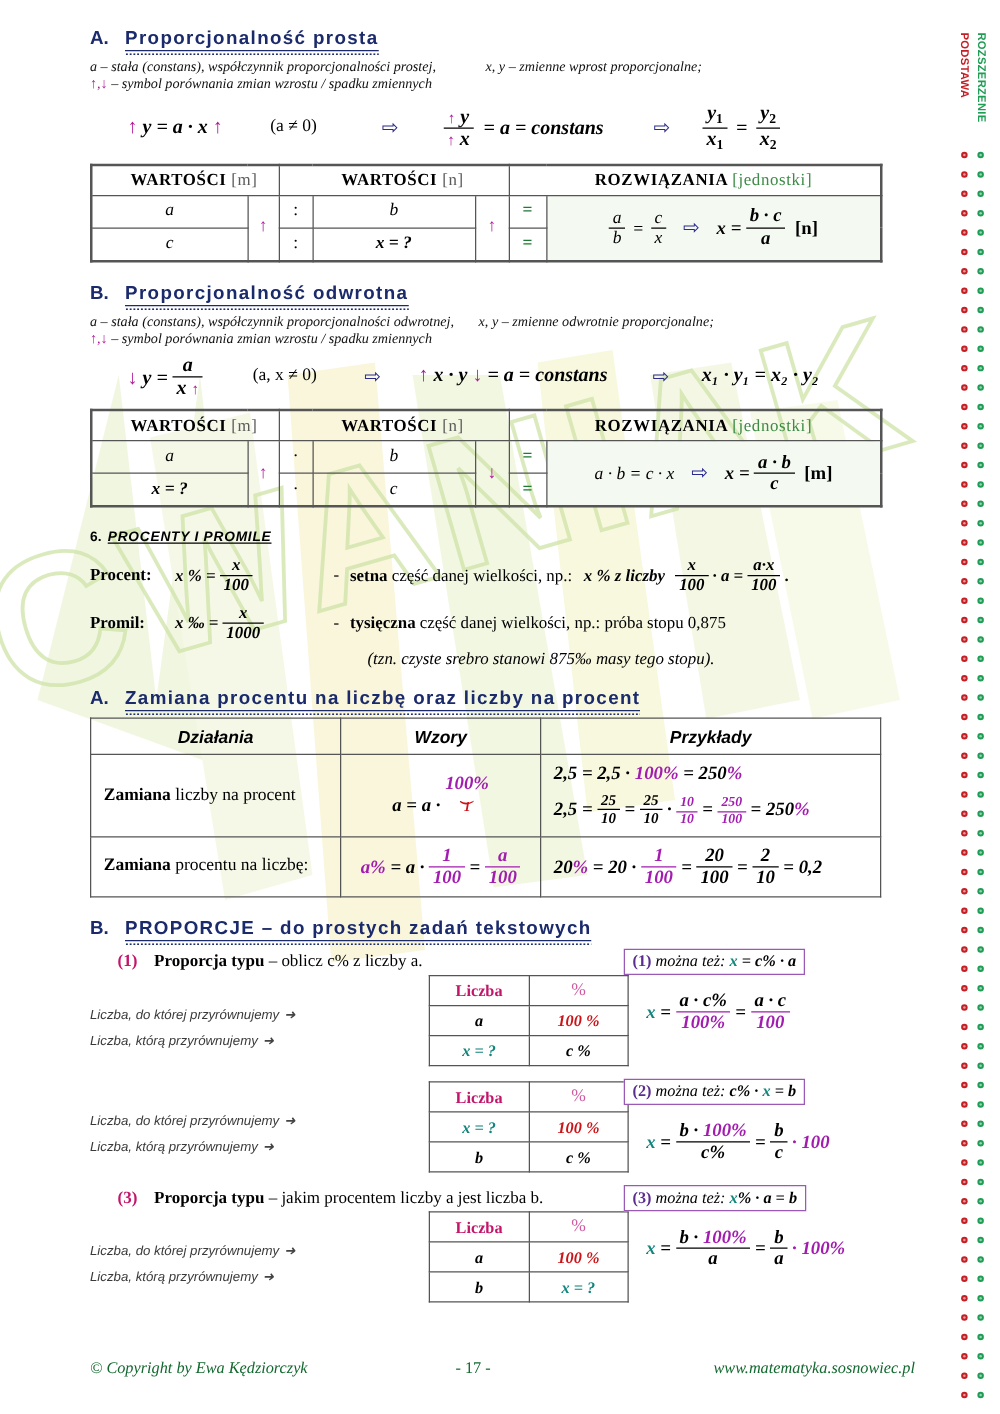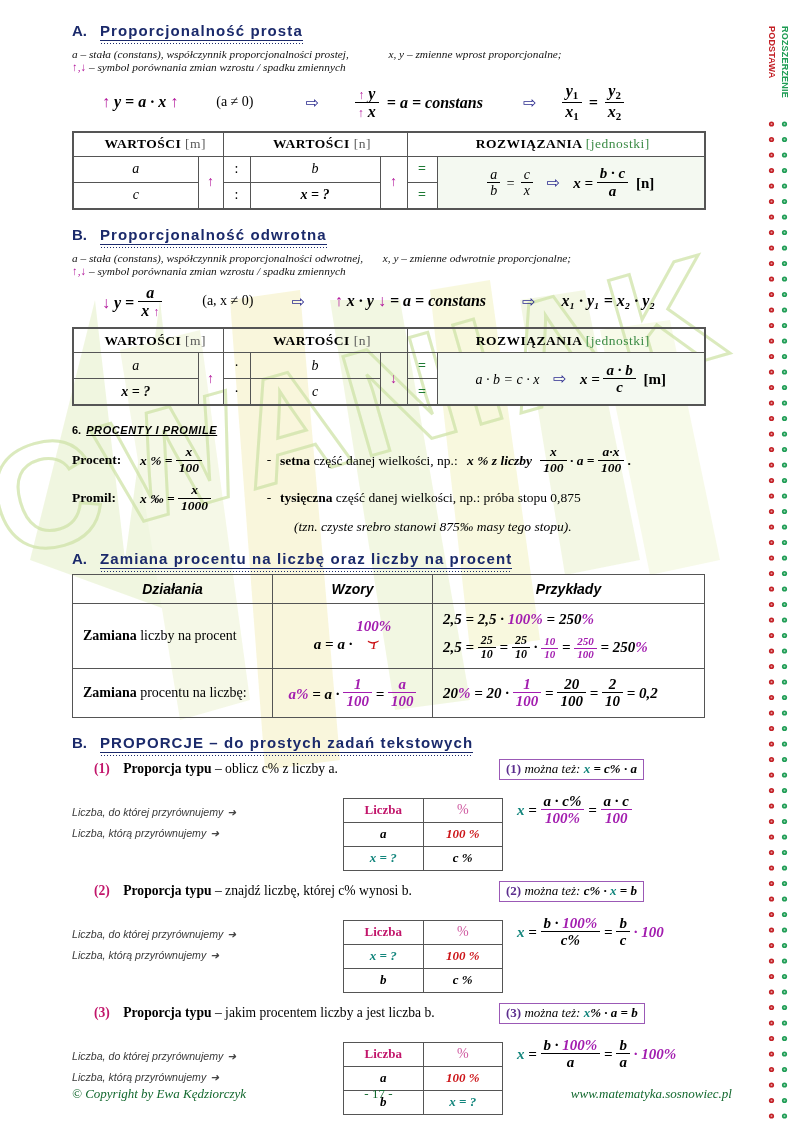--- a/index.html
+++ b/index.html
@@ -197,21 +197,20 @@
     height: 21px;
     line-height: 21px;
     white-space: nowrap;
   }
   .pi-left .ar { color: #444; margin-left: 4px; }
   table.mini {
     border-collapse: collapse;
     width: 160px;
     table-layout: fixed;
     border: 1.4px solid #555;
-    margin-top: 18px;
   }
   table.mini th, table.mini td {
     border: 1px solid #555;
     height: 21px;
     text-align: center;
     font-size: 13px;
   }
   table.mini th { color: #c2166b; font-weight: bold; font-family: "Liberation Serif", serif; }
   table.mini th.pct { font-weight: normal; color: #cf5aa0; font-size: 14px;}
   .tq { color: #12857c; font-style: italic; font-weight: bold; }
@@ -609,25 +608,20 @@
       <div class="rform">
         <span class="tq math mb">x</span> <span class="math mb">=</span>
         <span class="math mb"><span class="frac"><span class="num">a · c%</span><span class="den redb">100%</span></span></span>
         <span class="math mb">=</span>
         <span class="math mb"><span class="frac"><span class="num">a · c</span><span class="den redb">100</span></span></span>
       </div>
     </div>
   </div>
 
   <div class="prop-item" style="margin-top:12px;">
-    <div class="pi-head" style="padding-left:22px;">
-      <span class="pi-num">(2)</span>
-      <b>Proporcja typu</b>
-      <span>– znajdź liczbę, której c% wynosi b.</span>
-    </div>
     <div class="pi-grid">
       <div class="pi-left">
         <div><span>Liczba, do której przyrównujemy</span><span class="ar">➜</span></div>
         <div><span>Liczba, którą przyrównujemy</span><span class="ar">➜</span></div>
       </div>
       <table class="mini" style="margin-left:6px;">
         <tbody>
               <tr>
           <th>Liczba</th>
           <th class="pct">%</th>

